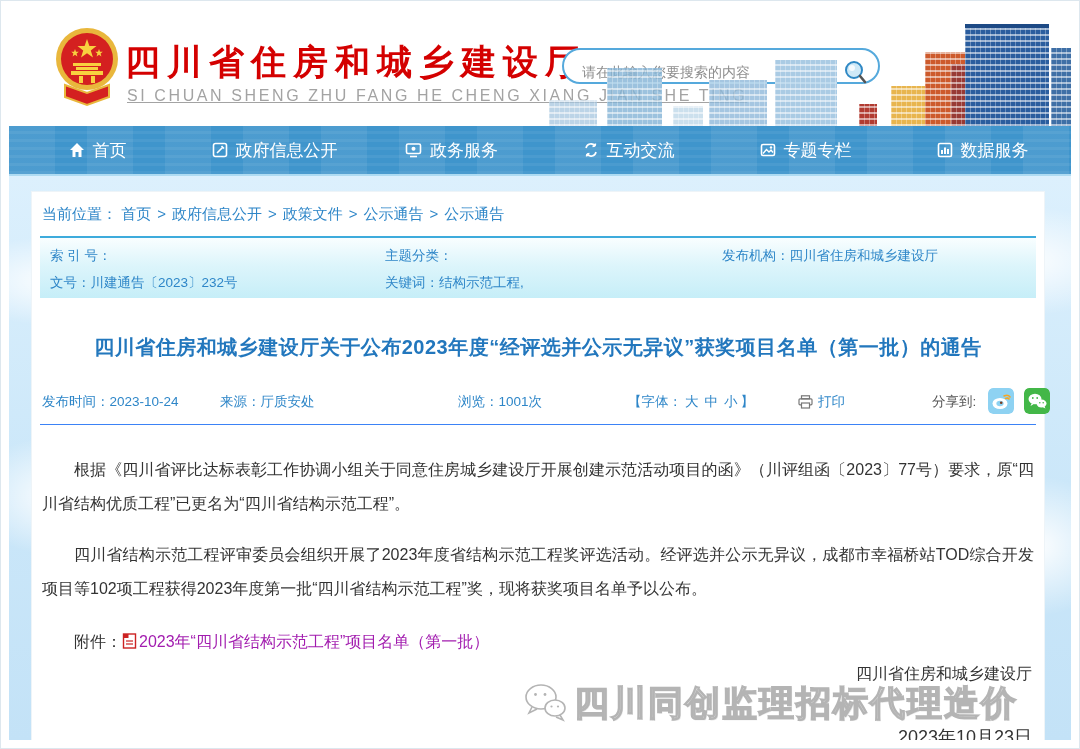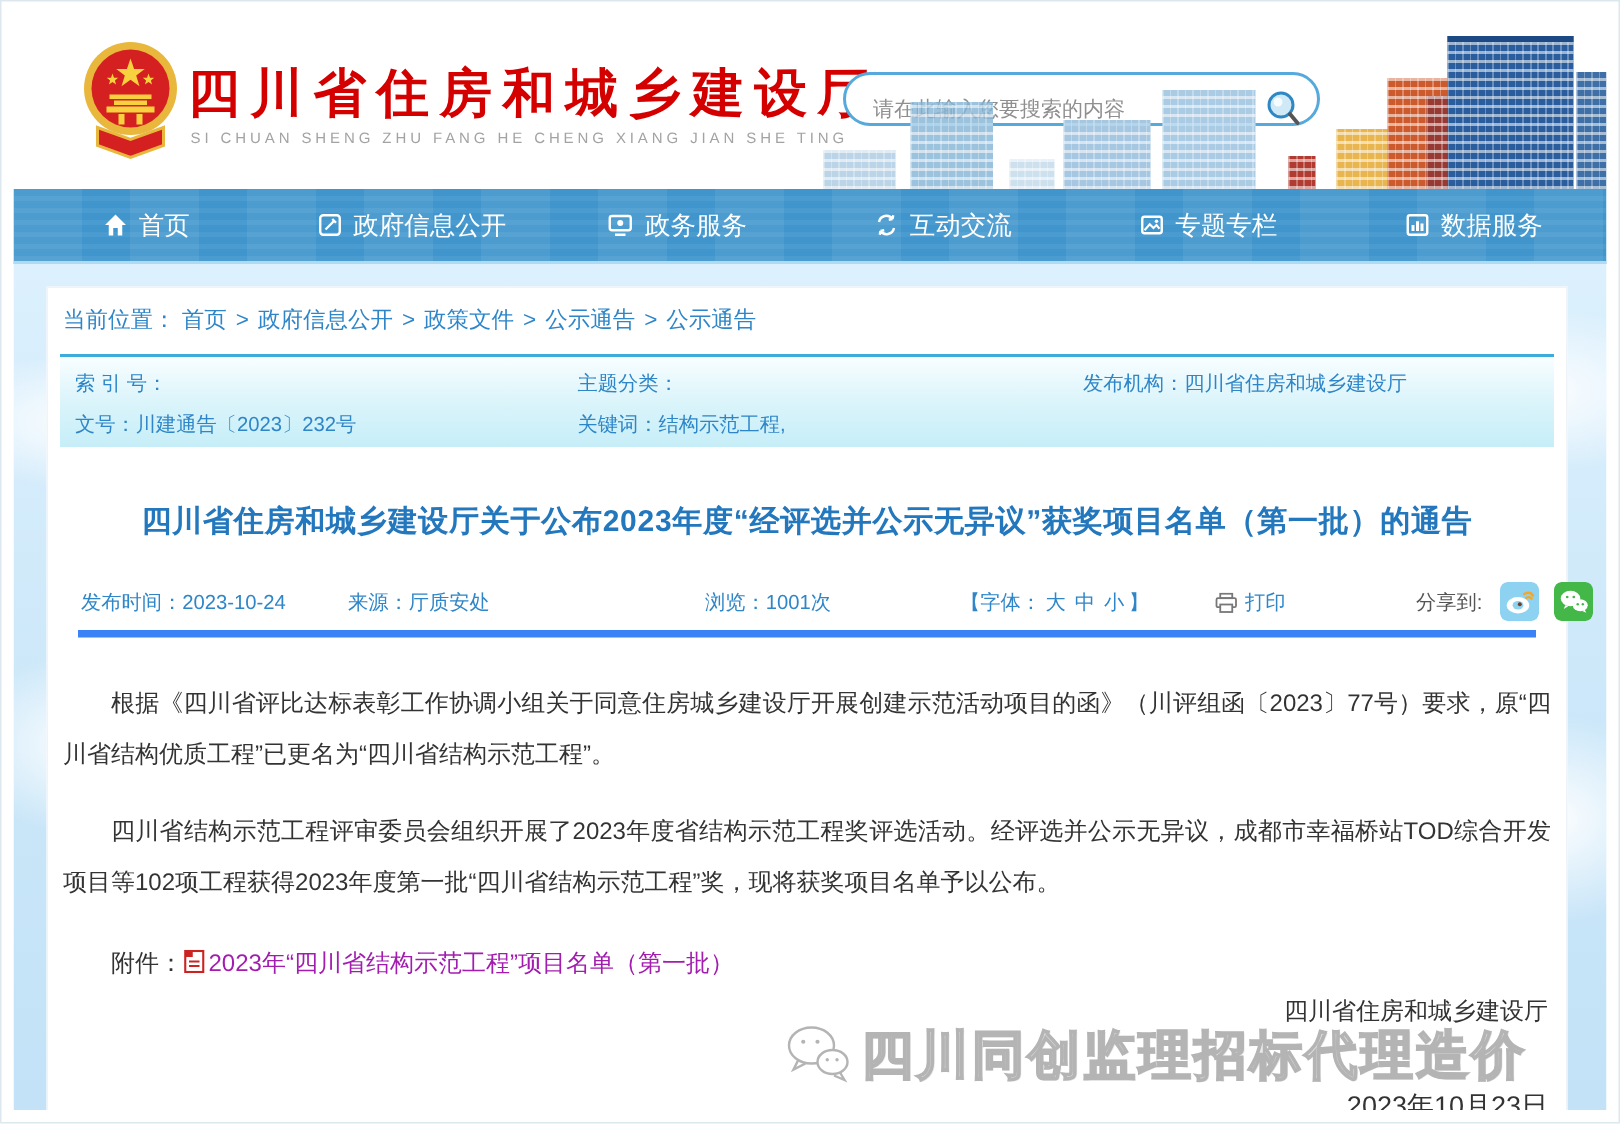--- a/index.html
+++ b/index.html
@@ -6,22 +6,22 @@
   html,body { width:1080px; height:749px; overflow:hidden;
     font-family:"Liberation Sans","DejaVu Sans",sans-serif; }
   .frame { position:absolute; inset:0; background:#fff; border:1px solid #dde7ee; }
   .page { position:absolute; left:8px; top:8px; right:8px; bottom:8px; overflow:hidden; }
 
   
   .header { position:relative; height:117px; background:#fff; overflow:hidden; }
   .logo { position:absolute; left:46px; top:18px; width:64px; height:84px; }
   .site-title { position:absolute; left:116px; top:30px; font-size:35px; font-weight:bold;
     color:#d40000; letter-spacing:7px; white-space:nowrap; }
-  .site-subtitle { position:absolute; left:118px; top:78px; font-size:10px; color:#a3a3a3;
-    letter-spacing:2.6px; white-space:nowrap; }
+  .site-subtitle { position:absolute; left:118px; top:78px; font-size:16px; color:#a3a3a3;
+    letter-spacing:2.6px; white-space:nowrap;text-decoration:underline; }
   .search-box { position:absolute; left:553px; top:39px; width:318px; height:36px;
     border:2px solid #55a9dc; border-radius:18px; background:#fff; display:flex;
     align-items:center; padding:12px 10px 0 18px; }
   .search-box input { flex:1; border:none; outline:none; font-size:14px; color:#333;
     background:transparent; font-family:inherit; }
   .search-box input::placeholder { color:#8f8f8f; }
   .search-btn { width:26px; height:26px; border:none; background:transparent; cursor:pointer; padding:0; }
 
   
   .bldg { position:absolute; bottom:0;
@@ -76,22 +76,22 @@
     background:linear-gradient(180deg,#f9feff 0%, #ddf5fb 45%, #c6eef8 100%);
     display:grid; grid-template-columns:335px 337px 1fr; grid-template-rows:1fr 1fr;
     align-items:center; font-size:13.5px; color:#2e86c8; padding:4px 0 2px 10px; }
   .info-cell { white-space:nowrap; overflow:hidden; }
 
   
   .article-title { margin-top:36px; text-align:center; font-size:20px; font-weight:bold;
     color:#2277bd; letter-spacing:.5px; }
 
   
-  .meta { position:relative; margin:30px 20px 0; height:34px;
-    border-bottom:5px solid #3b82f6; font-size:13.5px; color:#2e86c8; }
+  .meta { position:relative; margin:30px 8px 0; height:34px;
+    border-bottom:1px solid #3b82f6; font-size:13.5px; color:#2e86c8; }
   .meta span.abs { position:absolute; top:2px; white-space:nowrap; }
   .m-time { left:2px; } .m-src { left:180px; } .m-views { left:418px; }
   .m-font { left:588px;text-align:right; } .m-print { left:758px; display:flex; align-items:center; gap:5px; cursor:pointer; }
   .m-share { left:892px; color:#555; }
   .m-font a { color:#2e86c8; text-decoration:none; margin:0 3px; cursor:pointer; }
   .share-ic { position:absolute; top:-3px; width:26px; height:26px; border-radius:5px; cursor:pointer; }
   .ic-weibo { left:948px; } .ic-wechat { left:984px; }
 
   
   .body-text { margin:28px 10px 0; font-size:16px; color:#333; line-height:34px; }

